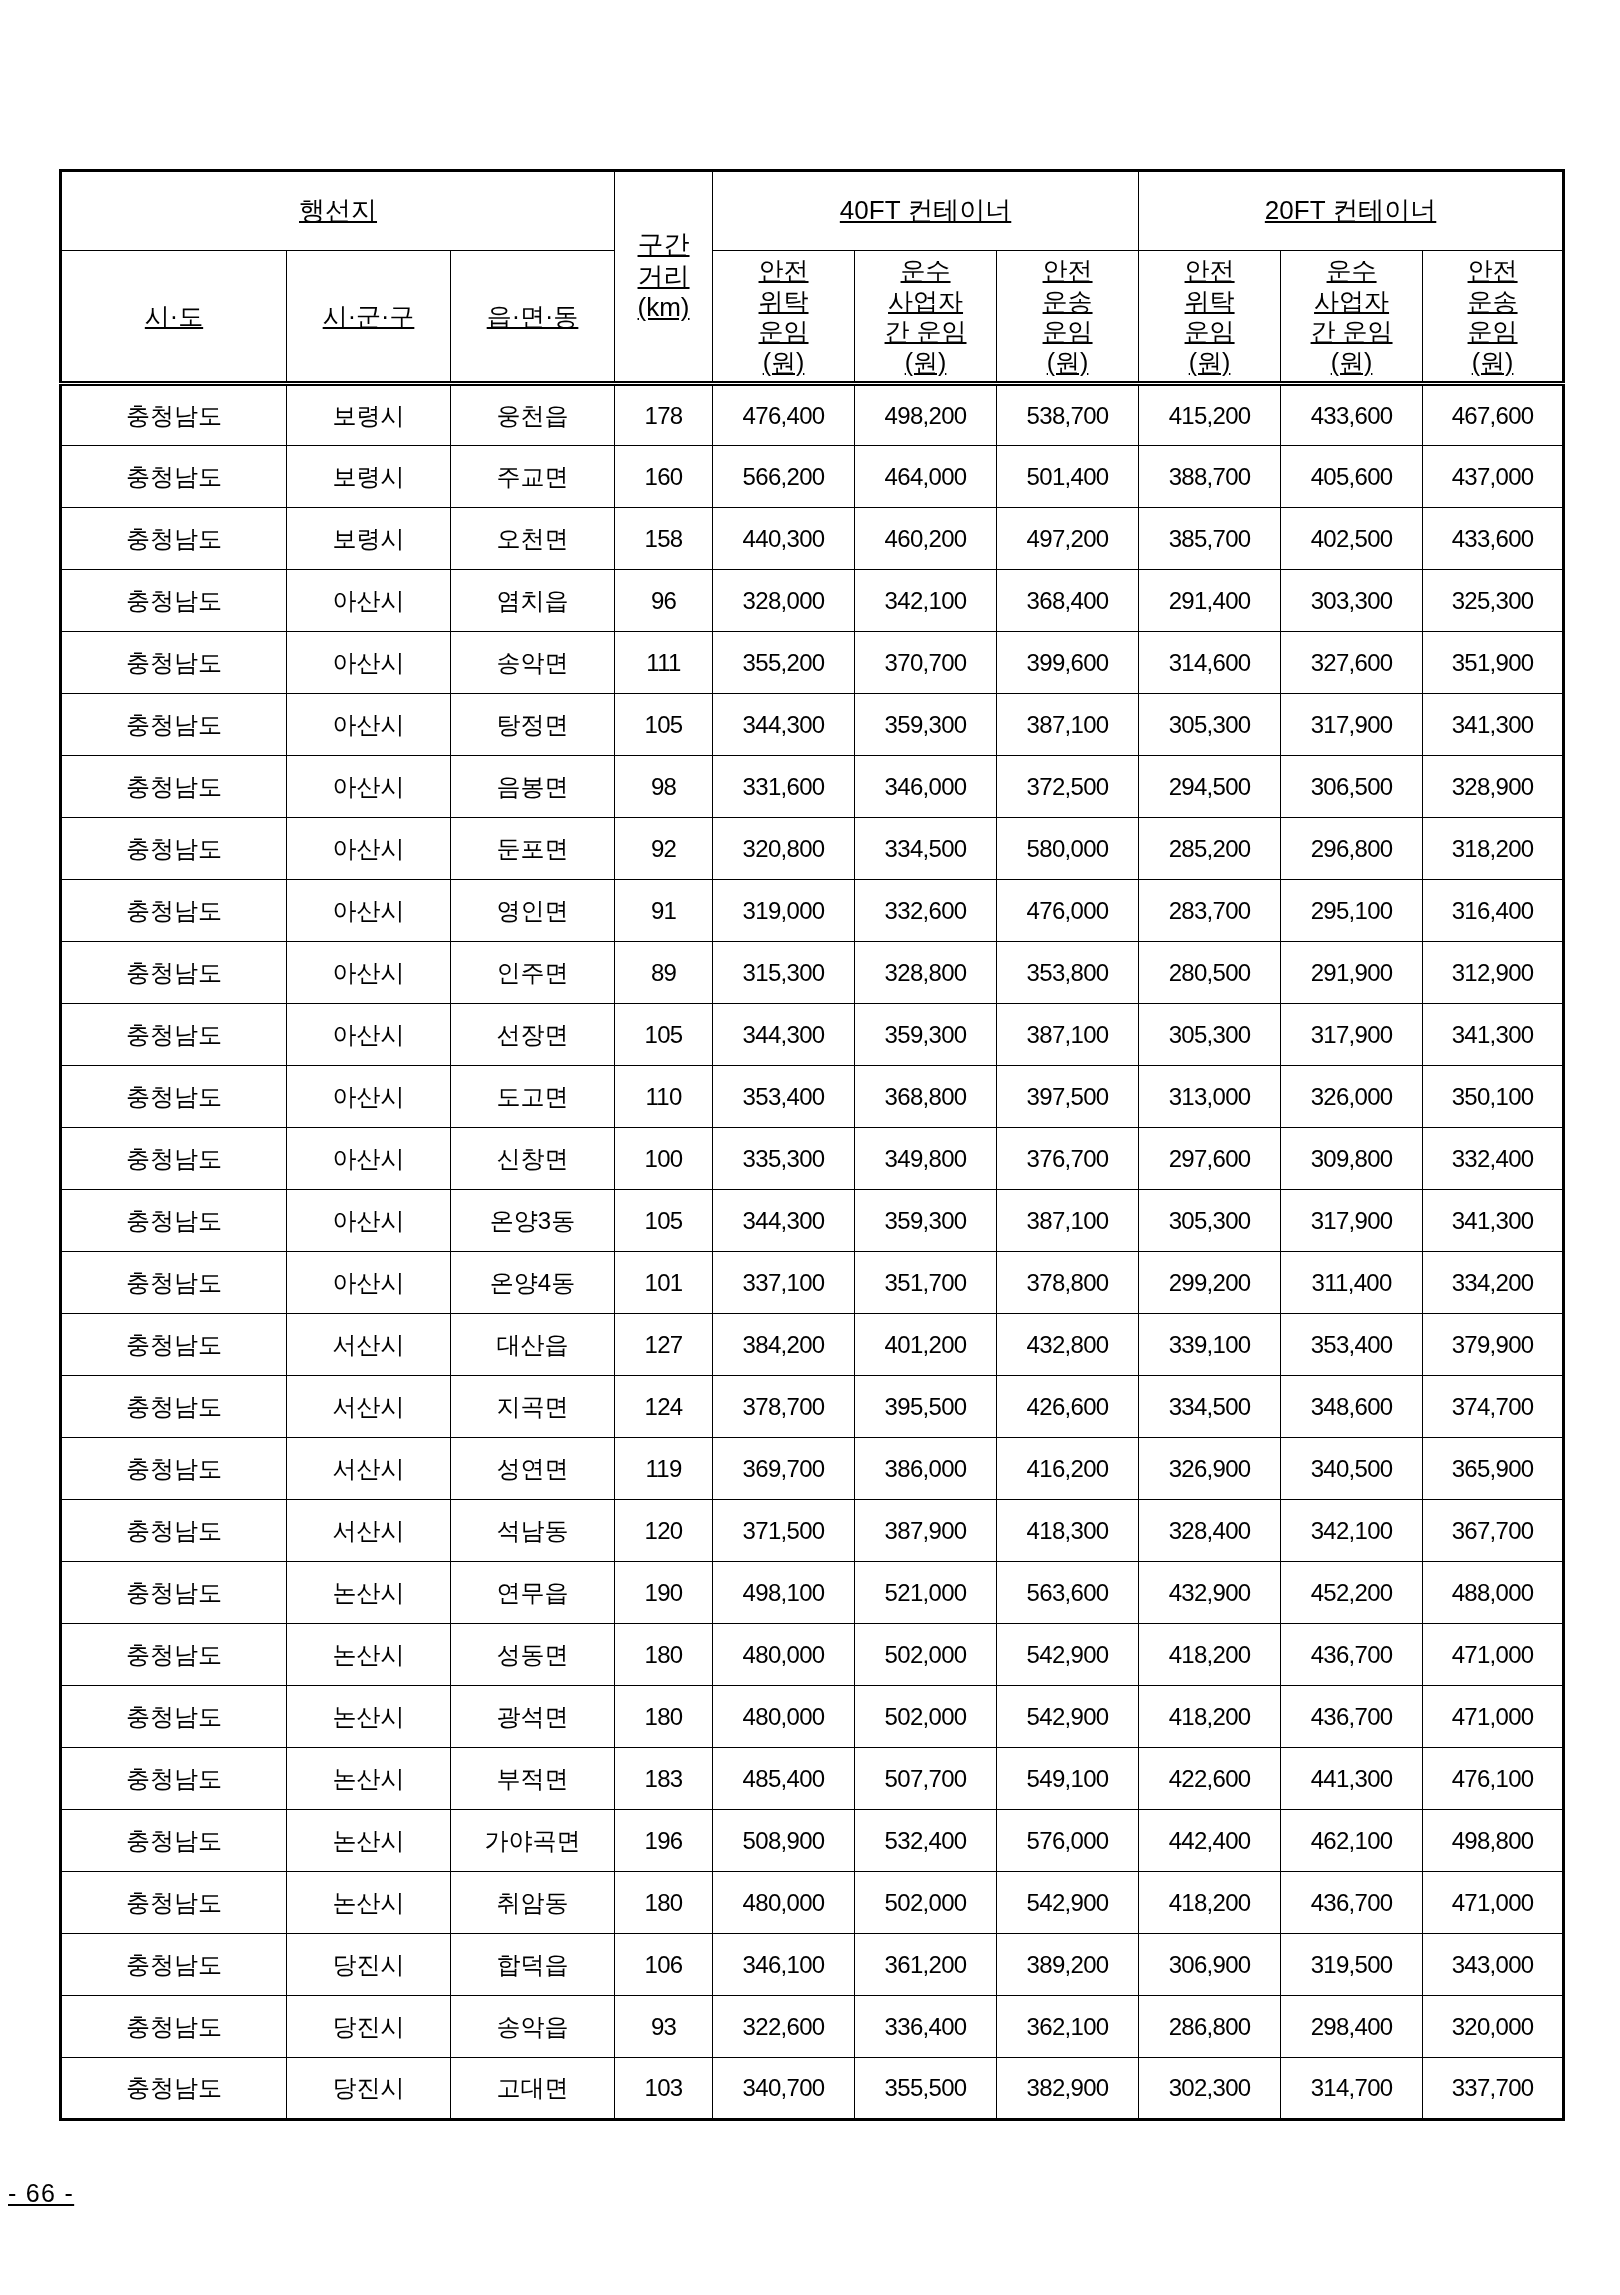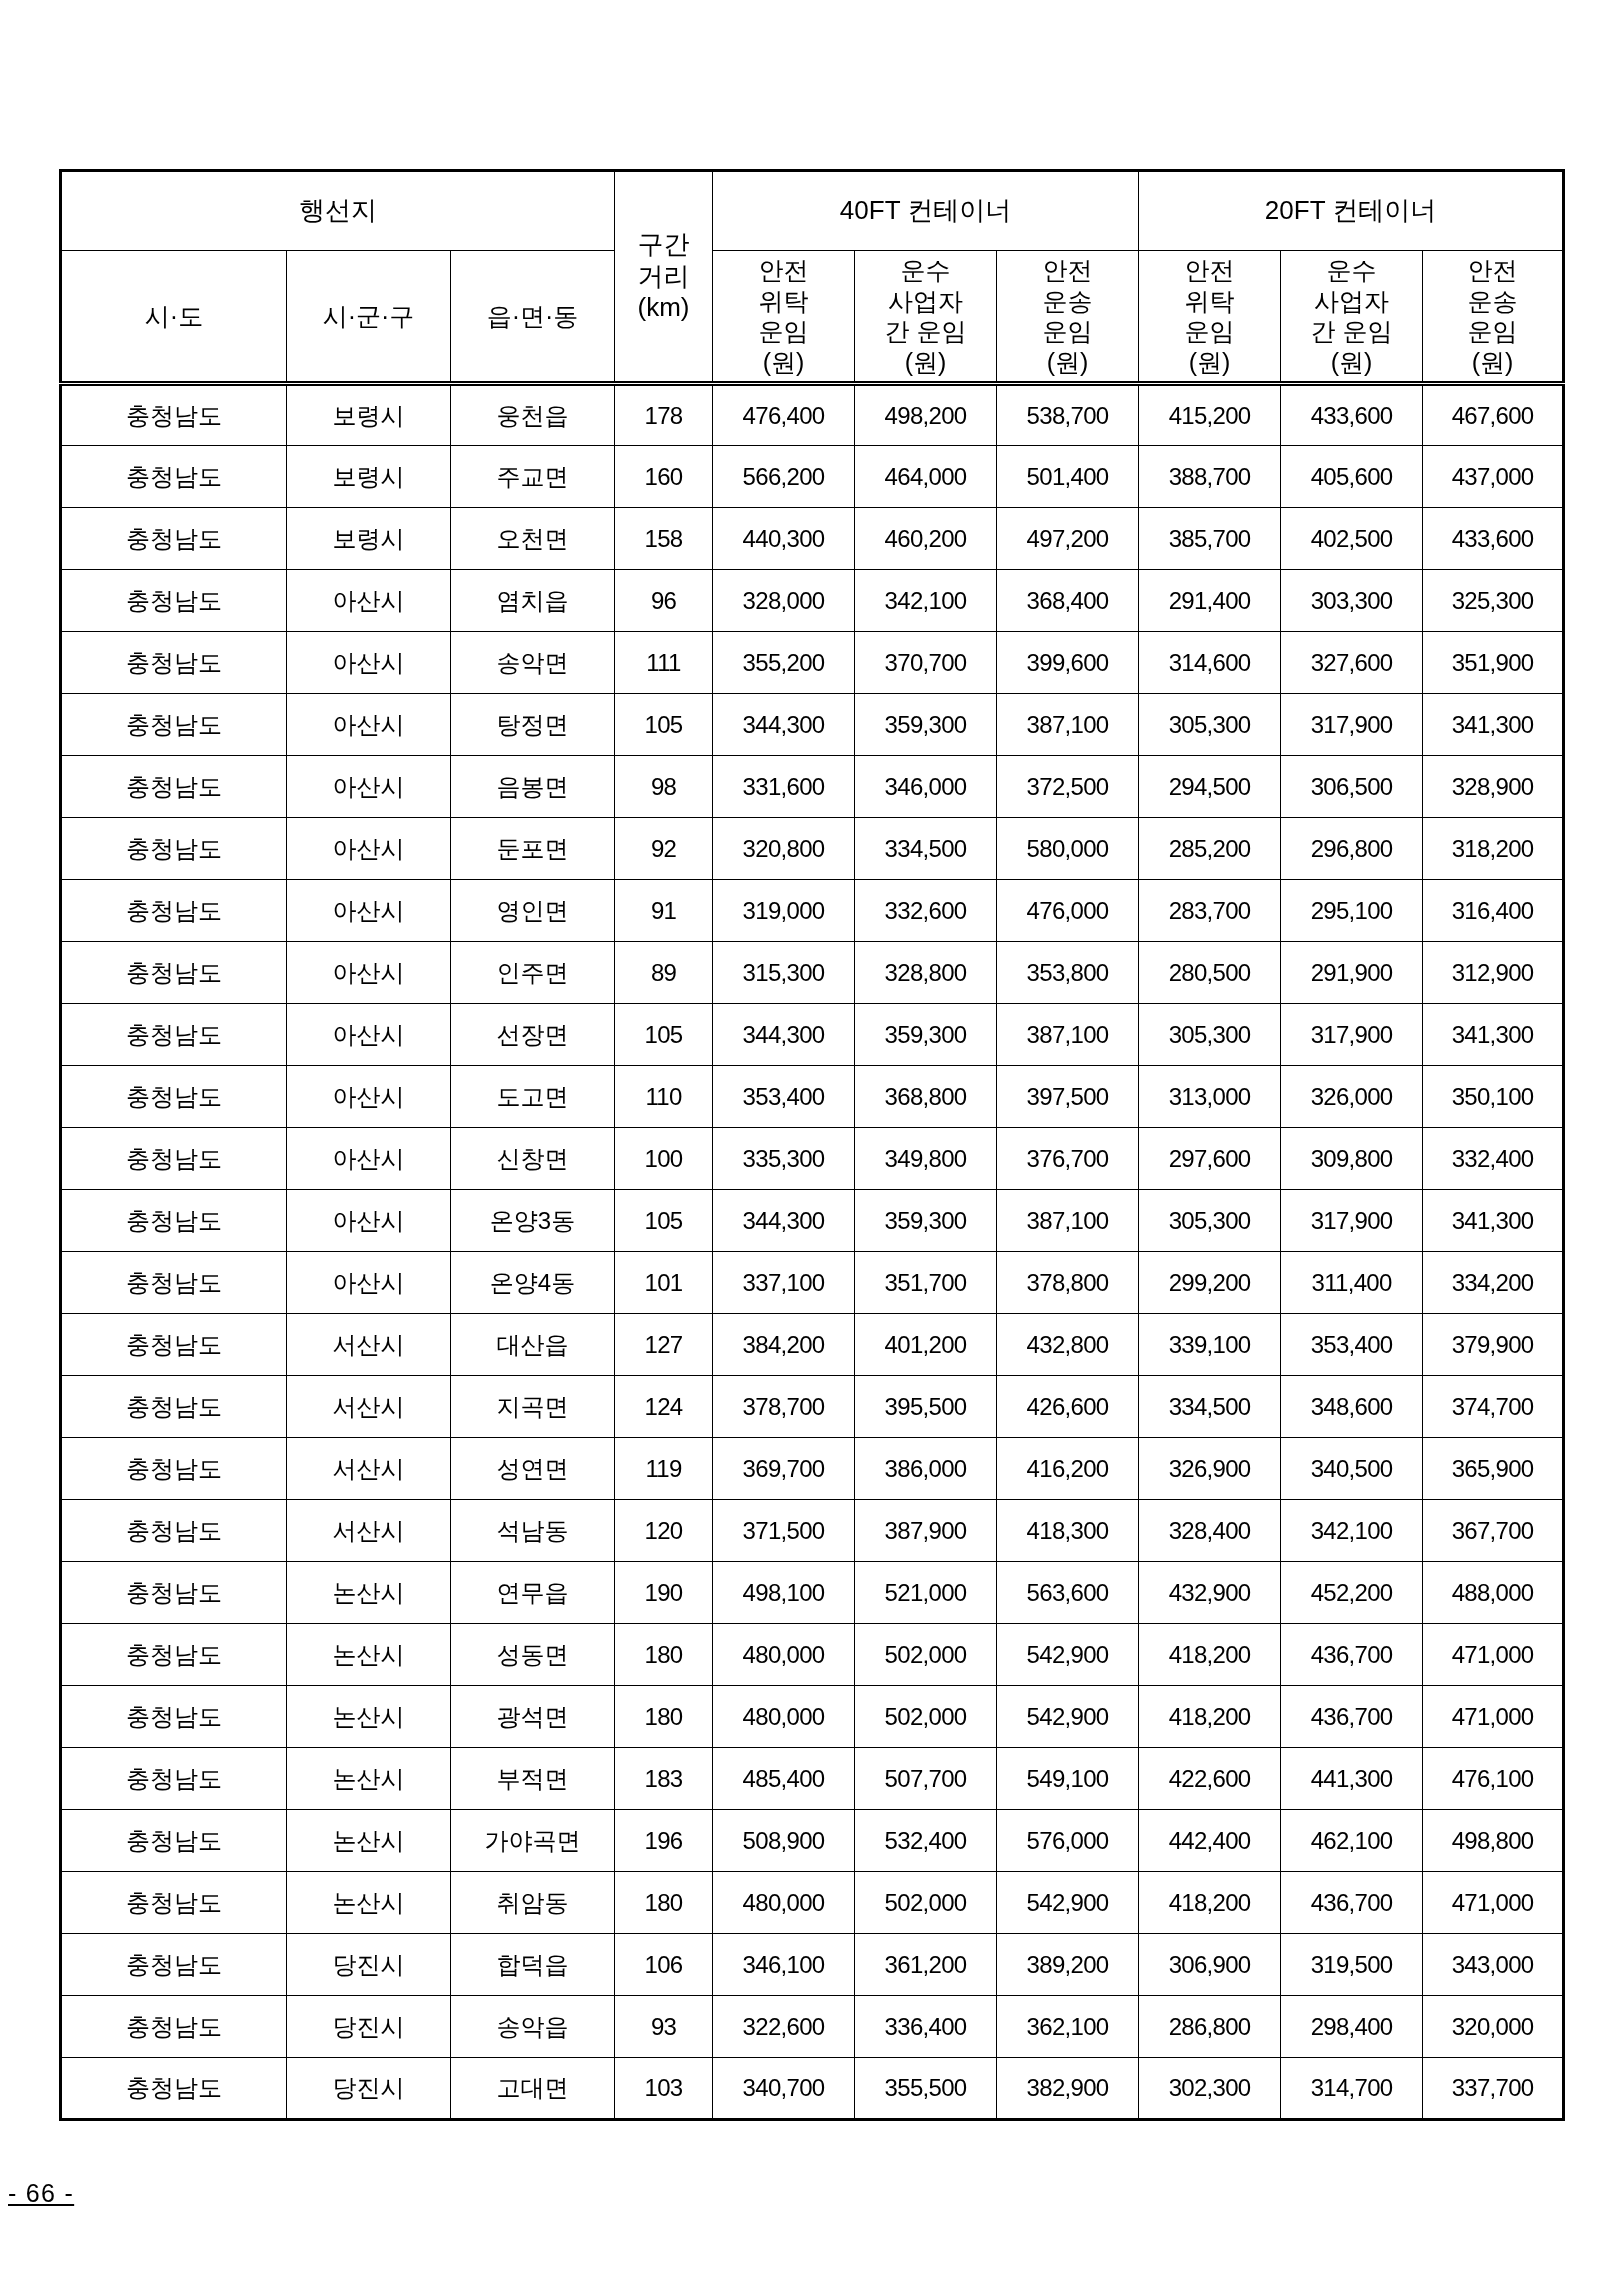--- a/index.html
+++ b/index.html
@@ -20,21 +20,21 @@
     table-layout: fixed;
     border: 3.3px solid #000;
   }
   th, td {
     border: 1.3px solid #000;
     text-align: center;
     vertical-align: middle;
     font-weight: 400;
     padding: 0;
   }
-  thead th { font-size: 25px; line-height: 1.22; white-space: pre-line; }
+  thead th { font-size: 25px; line-height: 1.22; white-space: pre-line; text-decoration: underline; }
   tr.grp th { height: 80px; font-size: 26px; }
   tr.sub th { height: 133px; }
   tr.sub th, th.span-rows { border-bottom: 5.9px double #000; }
   th.span-rows { font-size: 25px; margin-left: 48px; }
   tbody td { height: 62px; font-size: 24px; }
   td.num { letter-spacing: -0.7px; }
   .page-number {
     position: absolute;
     left: 8px; top: 2179px;
     width: 1620px;

